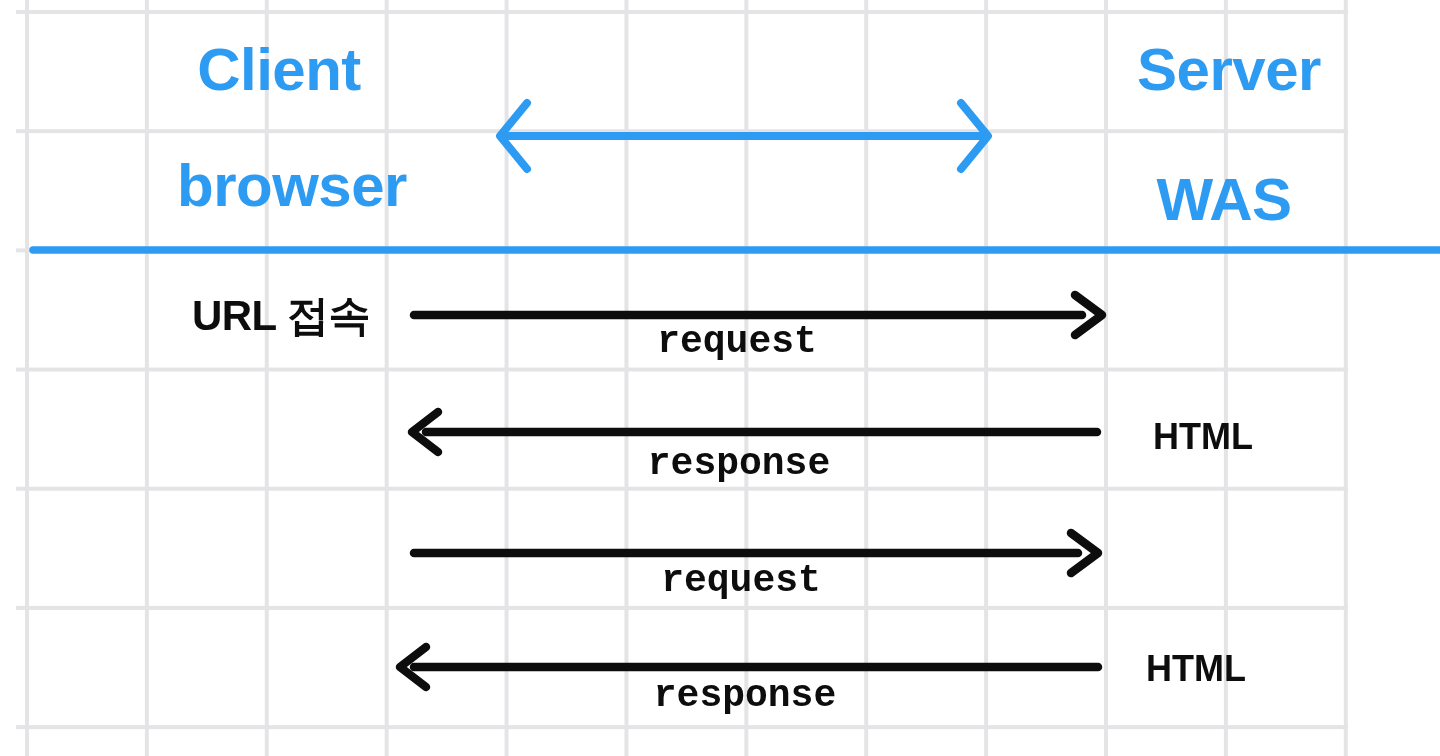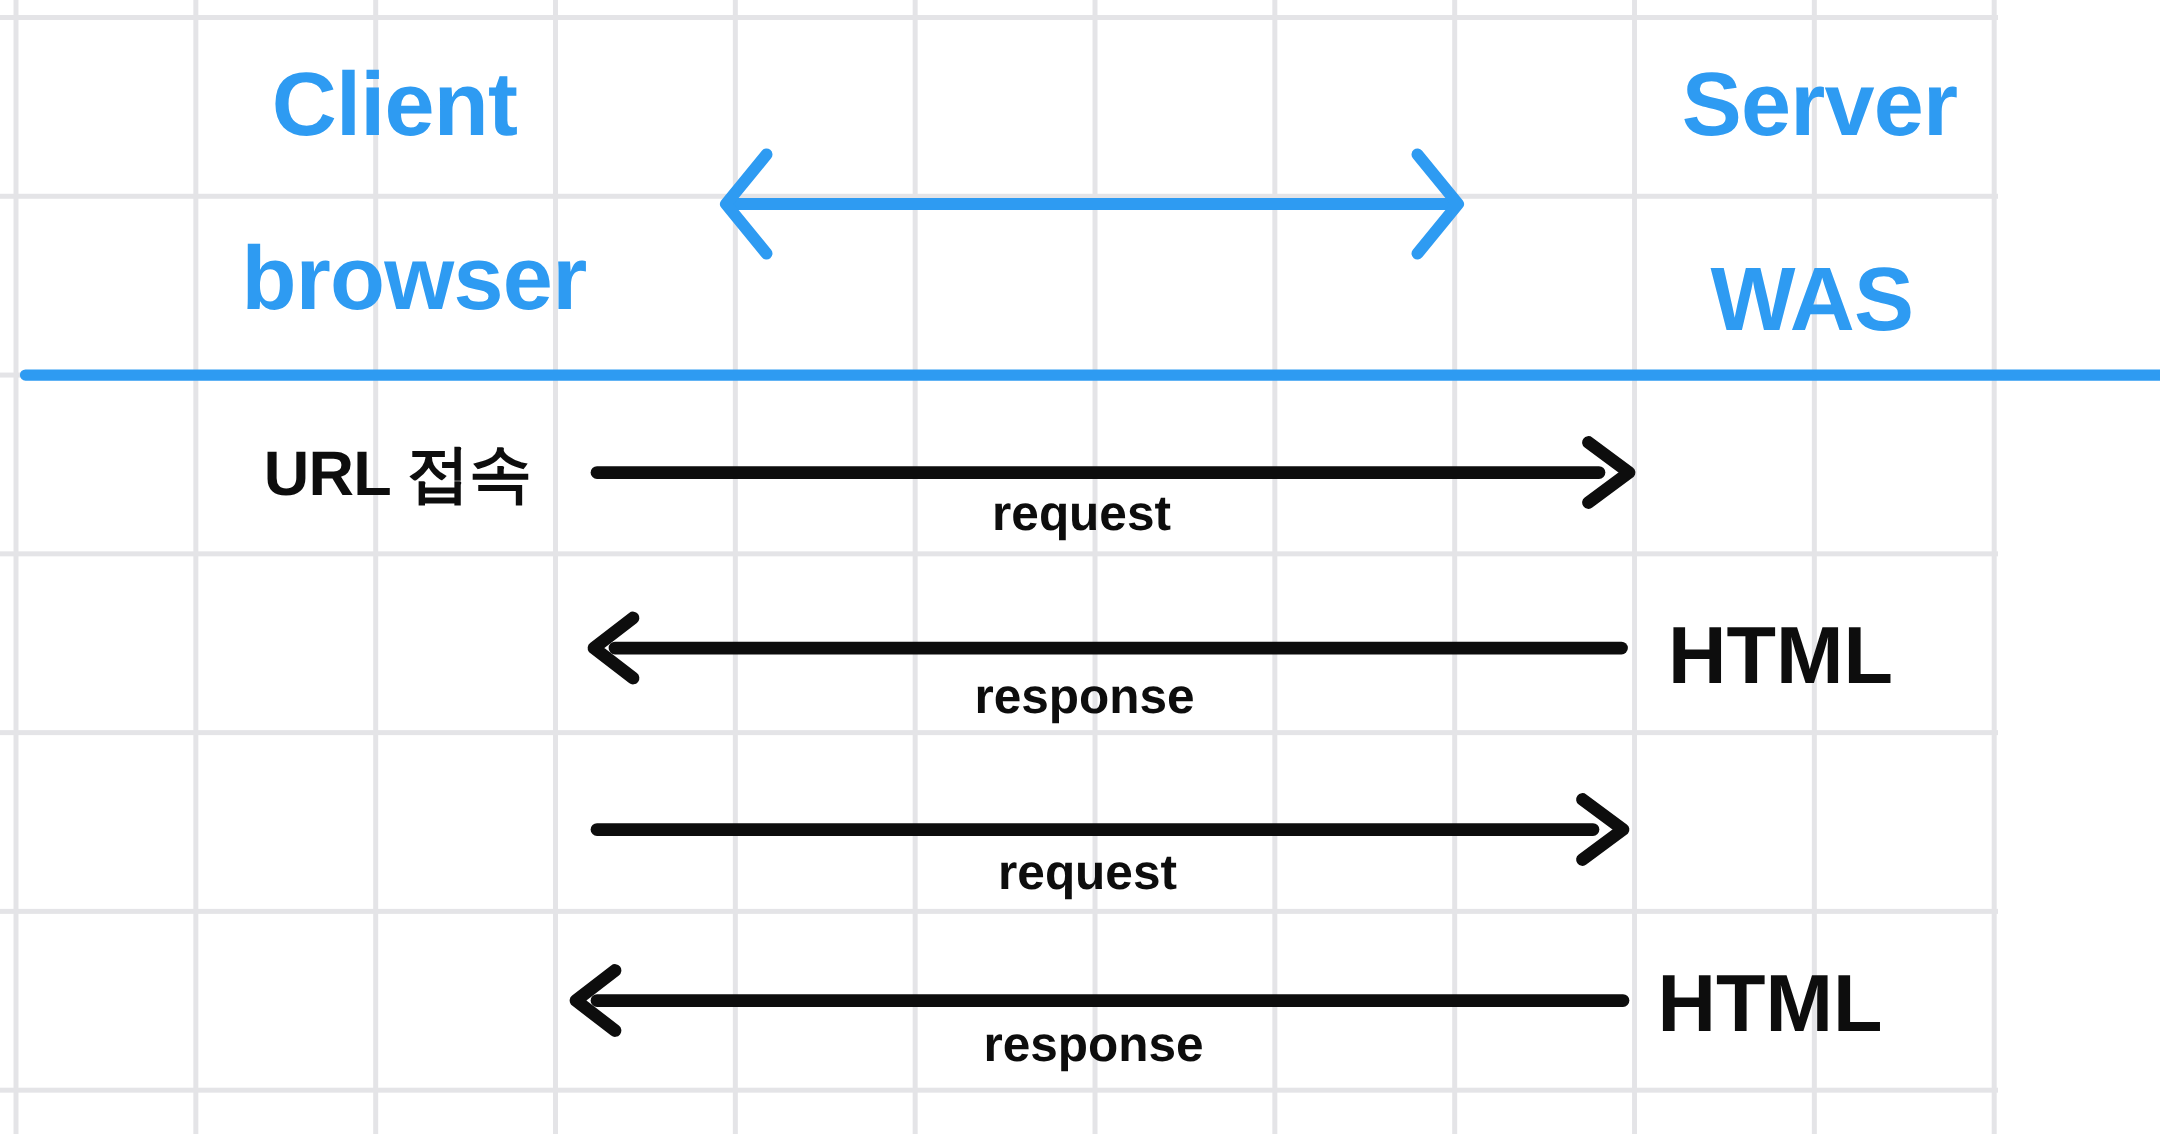--- a/index.html
+++ b/index.html
@@ -14,20 +14,21 @@
     position: relative;
     width: 1332px;
     height: 756px;
     background-color: #ffffff;
     
     background-image:
       linear-gradient(to right, #e4e4e7 3.5px, transparent 3.5px),
       linear-gradient(to bottom, #e4e4e7 3.5px, transparent 3.5px);
     background-size: 119.9px 119.2px;
     background-position: 9px 10px;
+    margin-left: 16px;
   }
   .arrow-layer {
     position: absolute;
     left: 0; top: 0;
     width: 1440px;
     height: 756px;
     pointer-events: none;
   }
   .label {
     position: absolute;
@@ -42,27 +43,28 @@
     letter-spacing: -0.5px;
   }
   .side-label {
     color: #0d0d0d;
     font-size: 42px;
     font-weight: 700;
     letter-spacing: -0.5px;
   }
   .html-label {
     color: #0d0d0d;
-    font-size: 54px;
+    font-size: 36px;
     font-weight: 700;
   }
   .arrow-label {
     color: #0d0d0d;
-    font-size: 33px;
+    font-size: 38px;
     font-weight: 600;
+    font-family: Liberation Mono, monospace;
   }
 </style>
 </head>
 <body>
 
 <div class="canvas">
 
   <div class="label actor" style="left:263px; top:70px;">Client</div>
   <div class="label actor" style="left:1213px; top:70px;">Server</div>
   <div class="label actor" style="left:276px; top:186px;">browser</div>

